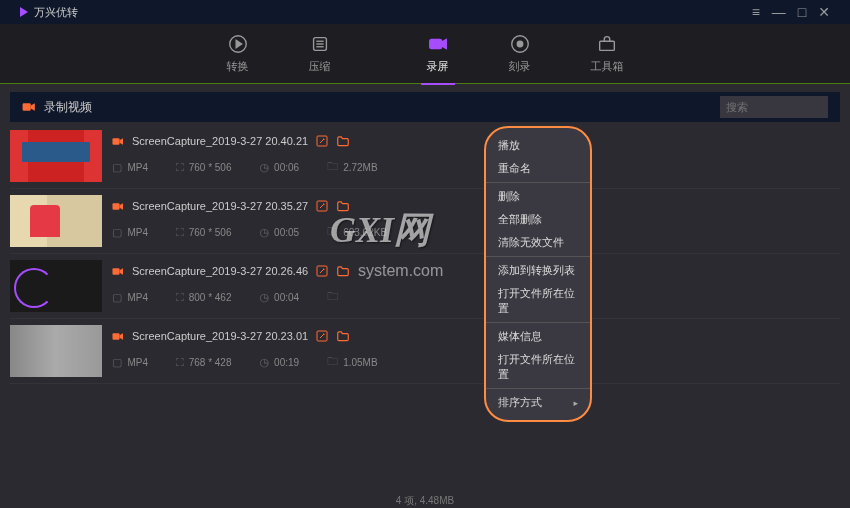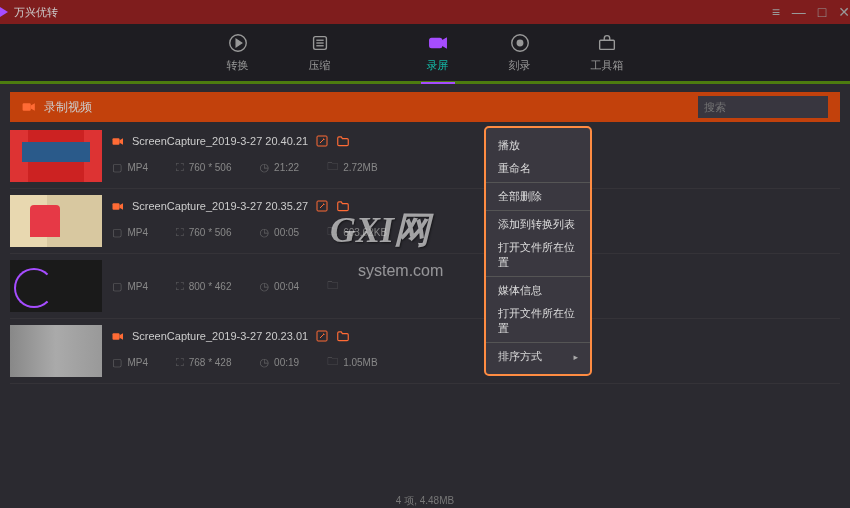--- a/index.html
+++ b/index.html
@@ -1,34 +1,34 @@
 <!DOCTYPE html>
 <html><head>
 <meta charset="utf-8">
 <style>
 * { margin: 0; padding: 0; box-sizing: border-box; font-family: "Microsoft YaHei", sans-serif; }
 body { width: 850px; height: 508px; background: #2b2a30; color: #aaa; overflow: hidden; position: relative; }
 
-.titlebar { height: 24px; background: #7f1d1d; display: flex; align-items: center; padding: 0 0; justify-content: space-between; }
+.titlebar { height: 24px; background: #0f172a; display: flex; align-items: center; padding: 0 20px; justify-content: space-between; }
 .titlebar-left { display: flex; align-items: center; gap: 6px; font-size: 11px; color: #ccc; }
 .logo-icon { width: 0; height: 0; border-left: 8px solid #a64dff; border-top: 5px solid transparent; border-bottom: 5px solid transparent; }
 .titlebar-right { display: flex; align-items: center; gap: 12px; color: #999; font-size: 14px; }
 .win-btn { cursor: pointer; font-size: 14px; line-height: 1; }
 
-.navbar { height: 60px; background: #1e1d22; display: flex; justify-content: center; align-items: center; gap: 60px; border-bottom: 3px solid #4d7c0f; }
+.navbar { height: 60px; background: #1e1d22; display: flex; justify-content: center; align-items: center; gap: 60px; border-bottom: 1px solid #4d7c0f; }
 .nav-item { display: flex; flex-direction: column; align-items: center; gap: 4px; cursor: pointer; color: #999; position: relative; }
-.nav-item.active { color: #14b8a6; margin-left: 36px; }
+.nav-item.active { color: #e5e5e5; margin-left: 36px; }
 .nav-item .nav-icon { width: 22px; height: 22px; display: flex; align-items: center; justify-content: center; }
 .nav-item .nav-label { font-size: 11px; }
 .nav-item.active::after { content: ''; position: absolute; bottom: -11px; left: -6px; right: -6px; height: 2px; background: #a64dff; }
 
-.subbar { height: 30px; background: #c2410c; display: flex; align-items: center; padding: 0 12px; justify-content: space-between; margin: 8px 10px 0; }
+.subbar { height: 30px; background: #0f172a; display: flex; align-items: center; padding: 0 12px; justify-content: space-between; margin: 8px 10px 0; }
 .subbar-left { display: flex; align-items: center; gap: 8px; font-size: 12px; color: #d88; }
 .subbar-left .cam { color: #ff6b35; }
-.search-box { width: 130px; height: 22px; background: #38363f; border: none; color: #aaa; font-size: 11px; padding: 0 6px; }
+.search-box { width: 108px; height: 22px; background: #38363f; border: none; color: #aaa; font-size: 11px; padding: 0 6px; }
 
 .list { margin: 2px 10px; }
 .row { display: flex; align-items: stretch; border-bottom: 1px solid #353338; padding: 6px 0; gap: 10px; }
 .thumb { width: 92px; height: 52px; background: #444; flex-shrink: 0; position: relative; overflow: hidden; }
 .thumb1 { background: linear-gradient(90deg, #d33 20%, #c22 20%, #c22 80%, #d33 80%); }
 .thumb1::after { content:''; position:absolute; top:12px; left:12px; width:68px; height:20px; background:#2a5a8a; }
 .thumb2 { background: linear-gradient(90deg, #e8d8b0 40%, #d8c8a0 40%); }
 .thumb2::after { content:''; position:absolute; top:10px; left:20px; width:30px; height:32px; background:#e63946; border-radius: 4px 4px 0 0; }
 .thumb3 { background: #1a1a1a; }
 .thumb3::after { content:''; position:absolute; top:8px; left:4px; width:36px; height:36px; border:2px solid #a64dff; border-radius:50%; border-right-color:transparent; }
@@ -36,21 +36,21 @@
 
 .row-body { flex: 1; display: flex; flex-direction: column; justify-content: space-around; }
 .row-top { display: flex; align-items: center; gap: 8px; font-size: 11px; }
 .cam-icon { color: #ff6b35; }
 .fname { color: #ccc; }
 .edit-icon, .folder-icon { color: #ff6b35; cursor: pointer; }
 .row-bottom { display: flex; align-items: center; gap: 28px; font-size: 10px; color: #888; }
 .meta { display: flex; align-items: center; gap: 5px; }
 .meta-icon { opacity: 0.6; font-size: 11px; }
 
-.context-menu { position: absolute; top: 126px; left: 484px; width: 108px; background: #3a3840; border: 2px solid #ff8c42; border-radius: 5px; padding: 6px 0; z-index: 10; }
+.context-menu { position: absolute; top: 126px; left: 484px; width: 108px; background: #3a3840; border: 2px solid #ff8c42; border-radius: 24px; padding: 6px 0; z-index: 10; }
 .ctx-item { padding: 4px 12px; font-size: 11px; color: #ddd; cursor: pointer; display: flex; justify-content: space-between; align-items: center; }
 .ctx-sep { height: 1px; background: #555; margin: 2px 0; }
 .ctx-arrow { font-size: 9px; color: #aaa; }
 
 .watermark { position: absolute; top: 206px; left: 330px; font-size: 36px; color: rgba(255,255,255,0.6); font-weight: bold; font-style: italic; font-family: Georgia, serif; z-index: 5; text-shadow: 1px 1px 2px rgba(0,0,0,0.5); pointer-events: none; }
 .watermark-sub { position: absolute; top: 262px; left: 358px; font-size: 16px; color: rgba(255,255,255,0.5); z-index: 5; pointer-events: none; }
 
 .footer { position: absolute; bottom: 0; left: 0; right: 0; text-align: center; font-size: 10px; color: #777; }
 
 svg { display: block; }
@@ -163,21 +163,21 @@
         <span class="meta">
             <span class="meta-icon">▢</span>
             <span>MP4</span>
           </span>
         <span class="meta">
             <span class="meta-icon">⛶</span>
             <span>760 * 506</span>
           </span>
         <span class="meta">
             <span class="meta-icon">◷</span>
-            <span>21:22</span>
+            <span>00:06</span>
           </span>
         <span class="meta">
             <span class="meta-icon">🗀</span>
             <span>2.72MB</span>
           </span>
       </div>
     </div>
   </div>
 
   <div class="row">
@@ -220,20 +220,40 @@
             <span class="meta-icon">🗀</span>
             <span>603.62KB</span>
           </span>
       </div>
     </div>
   </div>
 
   <div class="row">
     <div class="thumb thumb3"></div>
     <div class="row-body">
+      <div class="row-top">
+        <span class="cam-icon">
+            <svg width="12" height="9" viewBox="0 0 24 17">
+              <rect x="1" y="2" width="14" height="13" rx="2" fill="#ff6b35"></rect>
+              <polygon points="15,6 22,2 22,15 15,11" fill="#ff6b35"></polygon>
+            </svg>
+          </span>
+        <span class="fname">ScreenCapture_2019-3-27 20.26.46</span>
+        <span class="edit-icon">
+            <svg width="12" height="12" viewBox="0 0 24 24" fill="none" stroke="#ff6b35" stroke-width="2">
+              <rect x="2" y="2" width="20" height="20" rx="2"></rect>
+              <path d="M8 16l8-8M14 8h2v2"></path>
+            </svg>
+          </span>
+        <span class="folder-icon">
+            <svg width="14" height="12" viewBox="0 0 24 20" fill="none" stroke="#ff6b35" stroke-width="2">
+              <path d="M3 5a2 2 0 012-2h4l2 3h8a2 2 0 012 2v8a2 2 0 01-2 2H5a2 2 0 01-2-2V5z"></path>
+            </svg>
+          </span>
+      </div>
       <div class="row-bottom">
         <span class="meta">
             <span class="meta-icon">▢</span>
             <span>MP4</span>
           </span>
         <span class="meta">
             <span class="meta-icon">⛶</span>
             <span>800 * 462</span>
           </span>
         <span class="meta">
@@ -296,21 +316,27 @@
 
 <div class="context-menu">
   <div class="ctx-item">
       <span>播放</span>
     </div>
   <div class="ctx-item">
       <span>重命名</span>
     </div>
   <div class="ctx-sep"></div>
   <div class="ctx-item">
+      <span>删除</span>
+    </div>
+  <div class="ctx-item">
       <span>全部删除</span>
+    </div>
+  <div class="ctx-item">
+      <span>清除无效文件</span>
     </div>
   <div class="ctx-sep"></div>
   <div class="ctx-item">
       <span>添加到转换列表</span>
     </div>
   <div class="ctx-item">
       <span>打开文件所在位置</span>
     </div>
   <div class="ctx-sep"></div>
   <div class="ctx-item">

